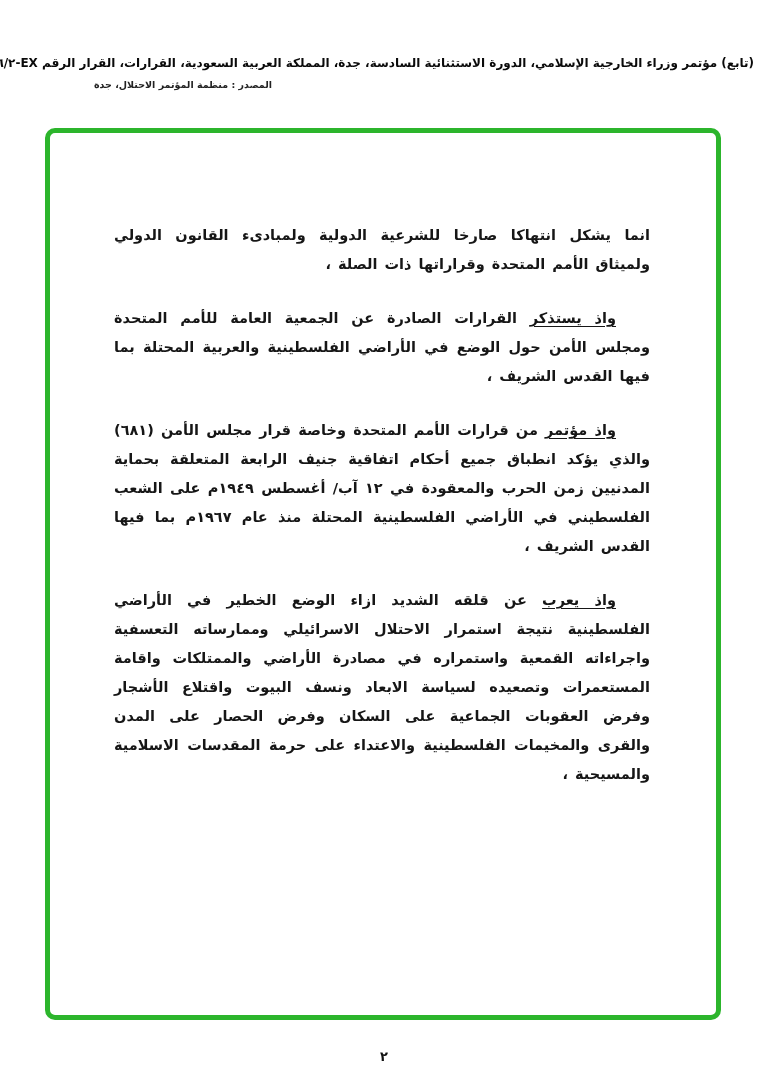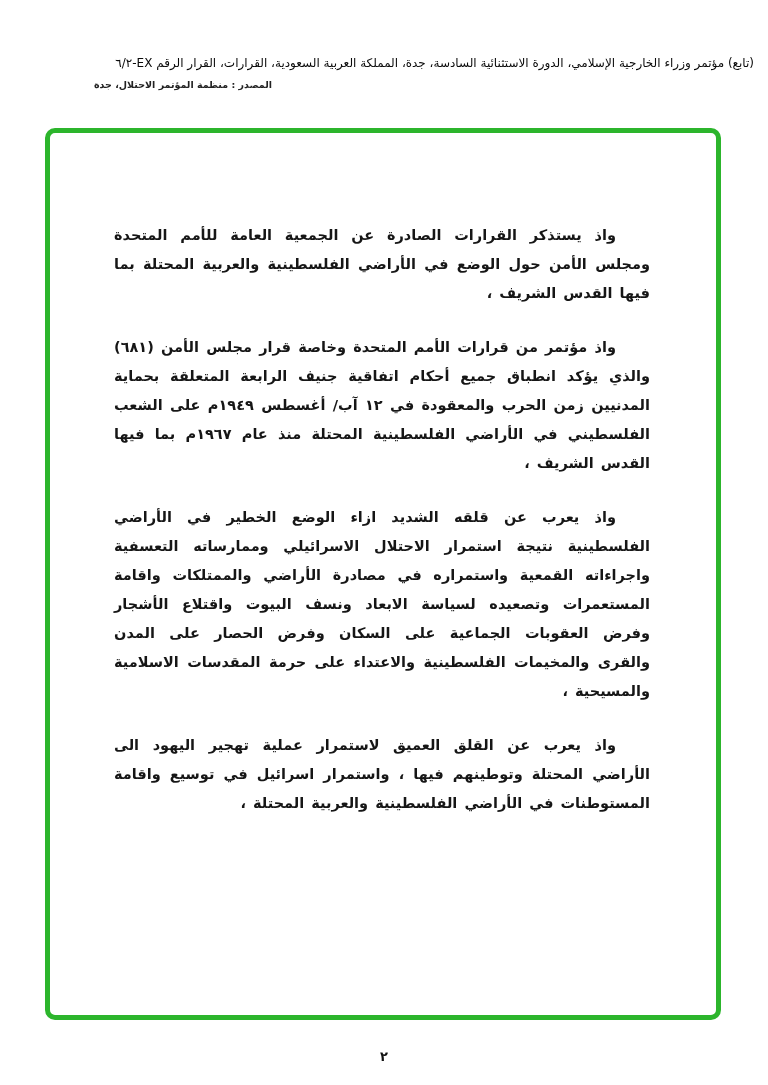--- a/index.html
+++ b/index.html
@@ -7,22 +7,22 @@
   body {
     width: 768px; height: 1085px;
     font-family: "DejaVu Sans", sans-serif;
     position: relative; overflow: hidden;
   }
   .header {
     position: absolute; top: 56px; left: 14px; right: 14px;
     direction: rtl;
   }
   .header-title {
-    font-size: 12px; font-weight: normal; color: #0a0a0a;
-    white-space: nowrap;
+    font-size: 12px; font-weight: bold; color: #0a0a0a;
+    text-align: center; white-space: nowrap;
   }
   .header-source {
     margin-top: 9px; font-size: 9.5px; font-weight: bold; color: #222;
     text-align: left; padding-left: 80px;
   }
   .content-frame {
     position: absolute; top: 128px; left: 45px;
     width: 676px; height: 892px;
     border: 5px solid #2cb52c; border-radius: 10px;
     background: #ffffff;
@@ -31,39 +31,39 @@
     direction: rtl;
     padding: 88px 66px 0 64px;
   }
   p.doc-paragraph {
     font-size: 14.5px; font-weight: bold; color: #161616;
     line-height: 29px; text-align: justify;
     margin-bottom: 25px; letter-spacing: 0.2px;
     word-spacing: 2px;
   }
   p.doc-paragraph.indented { text-indent: 34px; }
-  p.doc-paragraph .lead { text-underline-offset: 3px; }
+  p.doc-paragraph .lead { text-decoration: underline; text-underline-offset: 3px; }
   .footer {
     position: absolute; bottom: 20px; left: 0; width: 768px;
     text-align: center;
   }
   .page-number { font-size: 13px; font-weight: bold; color: #111; }
 </style>
 </head>
 <body>
 
 <div class="header">
   <div class="header-title">(تابع) مؤتمر وزراء الخارجية الإسلامي، الدورة الاستثنائية السادسة، جدة، المملكة العربية السعودية، القرارات، القرار الرقم EX-٦/٢</div>
   <div class="header-source">المصدر : منظمة المؤتمر الاحتلال، جدة</div>
 </div>
 
 <div class="content-frame">
   <div class="doc-body" id="paragraphs">
+      <p class="doc-paragraph">انما يشكل انتهاكا صارخا للشرعية الدولية ولمبادىء القانون الدولي ولميثاق الأمم المتحدة وقراراتها ذات الصلة ،</p>
       <p class="doc-paragraph indented"><span class="lead">واذ يستذكر</span> القرارات الصادرة عن الجمعية العامة للأمم المتحدة ومجلس الأمن حول الوضع في الأراضي الفلسطينية والعربية المحتلة بما فيها القدس الشريف ،</p>
       <p class="doc-paragraph indented"><span class="lead">واذ مؤتمر</span> من قرارات الأمم المتحدة وخاصة قرار مجلس الأمن (٦٨١) والذي يؤكد انطباق جميع أحكام اتفاقية جنيف الرابعة المتعلقة بحماية المدنيين زمن الحرب والمعقودة في ١٢ آب/ أغسطس ١٩٤٩م على الشعب الفلسطيني في الأراضي الفلسطينية المحتلة منذ عام ١٩٦٧م بما فيها القدس الشريف ،</p>
       <p class="doc-paragraph indented"><span class="lead">واذ يعرب</span> عن قلقه الشديد ازاء الوضع الخطير في الأراضي الفلسطينية نتيجة استمرار الاحتلال الاسرائيلي وممارساته التعسفية واجراءاته القمعية واستمراره في مصادرة الأراضي والممتلكات واقامة المستعمرات وتصعيده لسياسة الابعاد ونسف البيوت واقتلاع الأشجار وفرض العقوبات الجماعية على السكان وفرض الحصار على المدن والقرى والمخيمات الفلسطينية والاعتداء على حرمة المقدسات الاسلامية والمسيحية ،</p>
-      <p class="doc-paragraph indented"><span class="lead">واذ يعرب</span> عن القلق العميق لاستمرار عملية تهجير اليهود الى الأراضي المحتلة وتوطينهم فيها ، واستمرار اسرائيل في توسيع واقامة المستوطنات في الأراضي الفلسطينية والعربية المحتلة ،</p>
     </div>
 </div>
 
 <div class="footer">
   <span class="page-number">٢</span>
 </div>
 
 </body></html>

